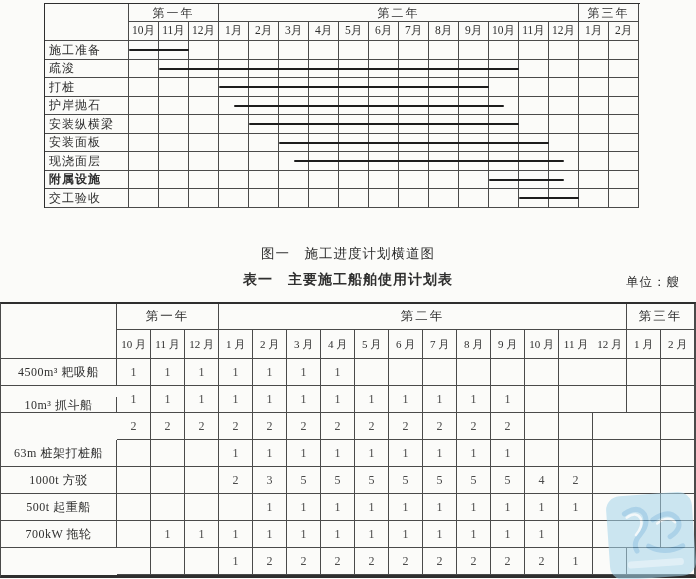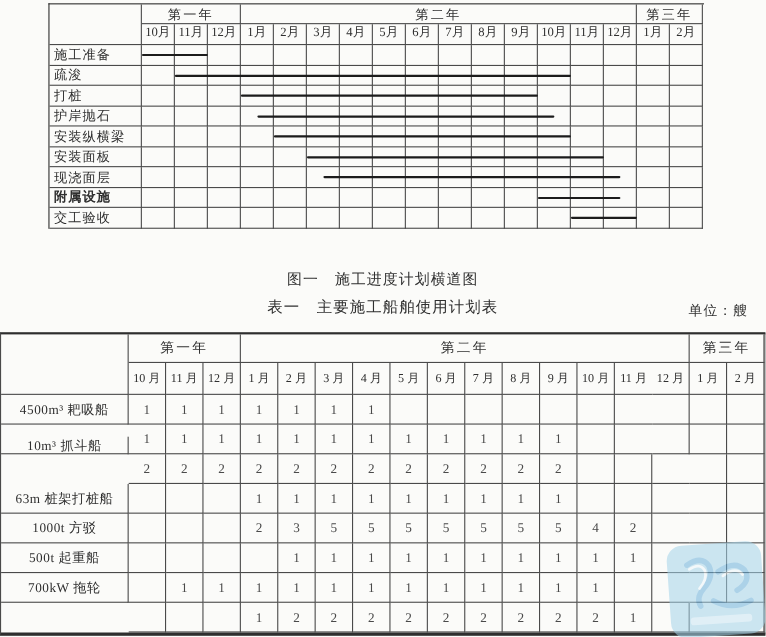--- a/index.html
+++ b/index.html
@@ -42,21 +42,21 @@
     position:absolute;height:2px;background:var(--bar);border-radius:1px;
   }
 
   
   .fig-caption{
     position:absolute;left:0;top:245px;width:696px;text-align:center;
     font-size:13.5px;letter-spacing:1px;
   }
   .table-title{
     position:absolute;left:0;top:271px;width:696px;text-align:center;
-    font-size:14px;font-weight:normal;letter-spacing:1px;
+    font-size:14px;font-weight:bold;letter-spacing:1px;
   }
   .unit-label{
     position:absolute;right:16px;top:274px;font-size:12.5px;letter-spacing:1px;
   }
 
   
   #vtable{
     position:absolute;left:0;top:302px;width:696px;
     box-sizing:border-box;
     border-top:2px solid var(--outer);

